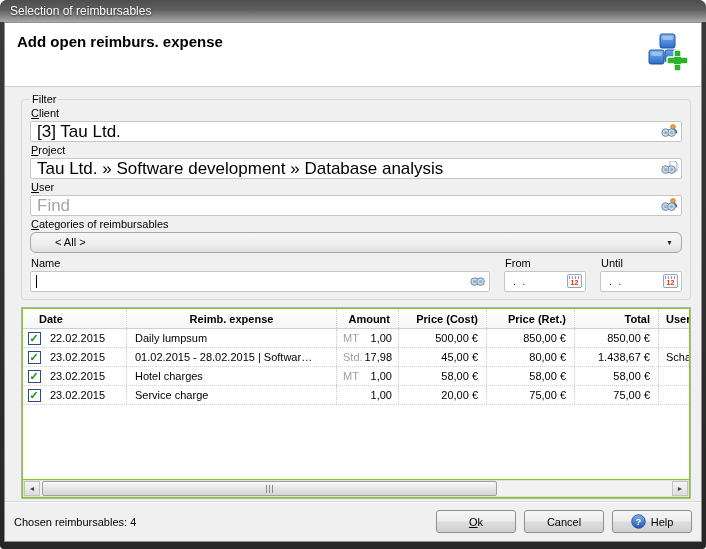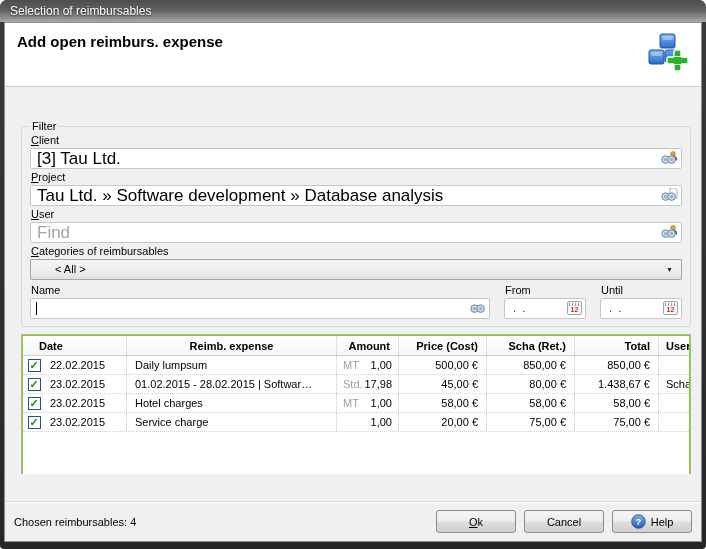--- a/index.html
+++ b/index.html
@@ -13,21 +13,21 @@
   }
   .titlebar {
     height:22px; line-height:22px; padding-left:10px;
     background:linear-gradient(180deg,#4e4e4e 0%,#5f5f5f 45%,#8c8c8c 80%,#a9a9a9 100%);
     color:#ffffff; font-size:12px; text-shadow:0 1px 2px rgba(0,0,0,.7);
     border-radius:7px 7px 0 0;
   }
   .inner {
     position:absolute; left:4px; right:4px; top:22px; bottom:7px;
     background:#f0f0f0; border:1px solid #8f8f8f;
-    display:flex; flex-direction:column; overflow:hidden;gap:27px;
+    display:flex; flex-direction:column; overflow:hidden;
   }
 
   
   .hdr {
     background:#ffffff; border-bottom:1px solid #cfcfcf;
     padding:7px 12px 9px 12px; position:relative; flex:0 0 64px;
   }
   .hdr h1 { margin:3px 0 9px 0; font-size:15px; font-weight:bold; color:#000; }
   .hdr .sub { font-size:11px; color:#1a1a1a; }
   .app-icon { position:absolute; right:12px; top:9px; }
@@ -51,21 +51,21 @@
     padding:0 24px 0 6px; color:#000; outline:none;
   }
   .input-wrap input::placeholder { color:#a6a6a6; opacity:1; }
   .icon-btn {
     position:absolute; right:3px; top:2px; width:19px; height:16px;
     border:none; background:transparent; padding:0; cursor:pointer;
     display:flex; align-items:center; justify-content:center;
   }
 
   .combo {
-    height:21px; border:1px solid #a6a6a6; border-radius:1px;
+    height:21px; border:1px solid #a6a6a6; border-radius:6px;
     background:linear-gradient(180deg,#f6f6f6 0%,#ededed 60%,#e0e0e0 100%);
     font-size:11px; line-height:19px; padding-left:24px; position:relative;
     color:#000; cursor:default;
   }
   .combo .arrow { position:absolute; right:8px; top:0; font-size:7px; line-height:20px; color:#222; }
 
   .row3 { display:flex; gap:14px; margin-top:2px; }
   .col-name { flex:1 1 auto; }
   .col-date { flex:0 0 82px; }
   .caret { position:absolute; left:6px; top:4px; width:1px; height:13px; background:#000; }
@@ -279,21 +279,21 @@
         </div>
       </fieldset>
 
       <div class="list-panel">
         <div class="grid">
           <div class="tr head">
             <div class="th th-date">Date</div>
             <div class="th th-center sep">Reimb. expense</div>
             <div class="th num sep">Amount</div>
             <div class="th num sep">Price (Cost)</div>
-            <div class="th num sep">Scha (Ret.)</div>
+            <div class="th num sep">Price (Ret.)</div>
             <div class="th num sep">Total</div>
             <div class="th cell-user sep">User</div>
           </div>
 
           <div class="tr body-row">
             <div class="td cell-check">
                 <span class="checkbox">
                   <span>✓</span>
                 </span>
               </div>

